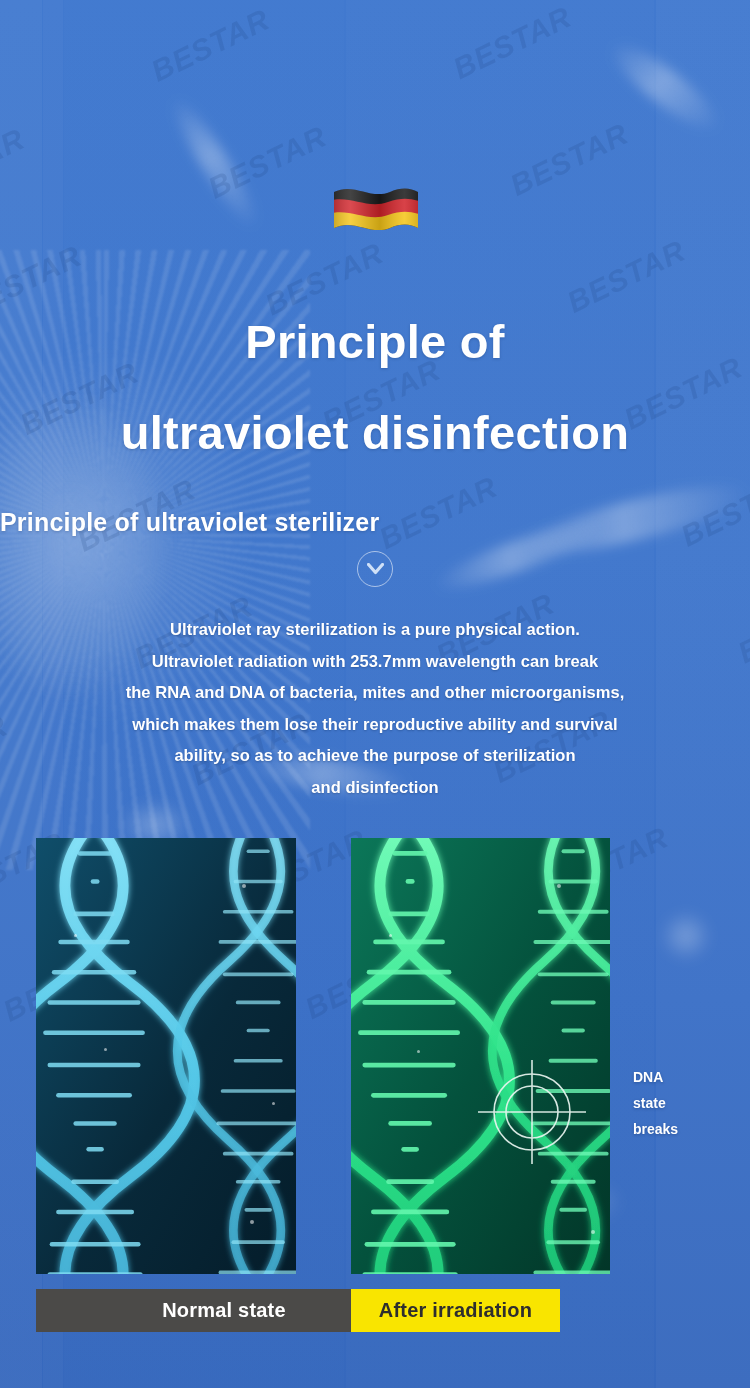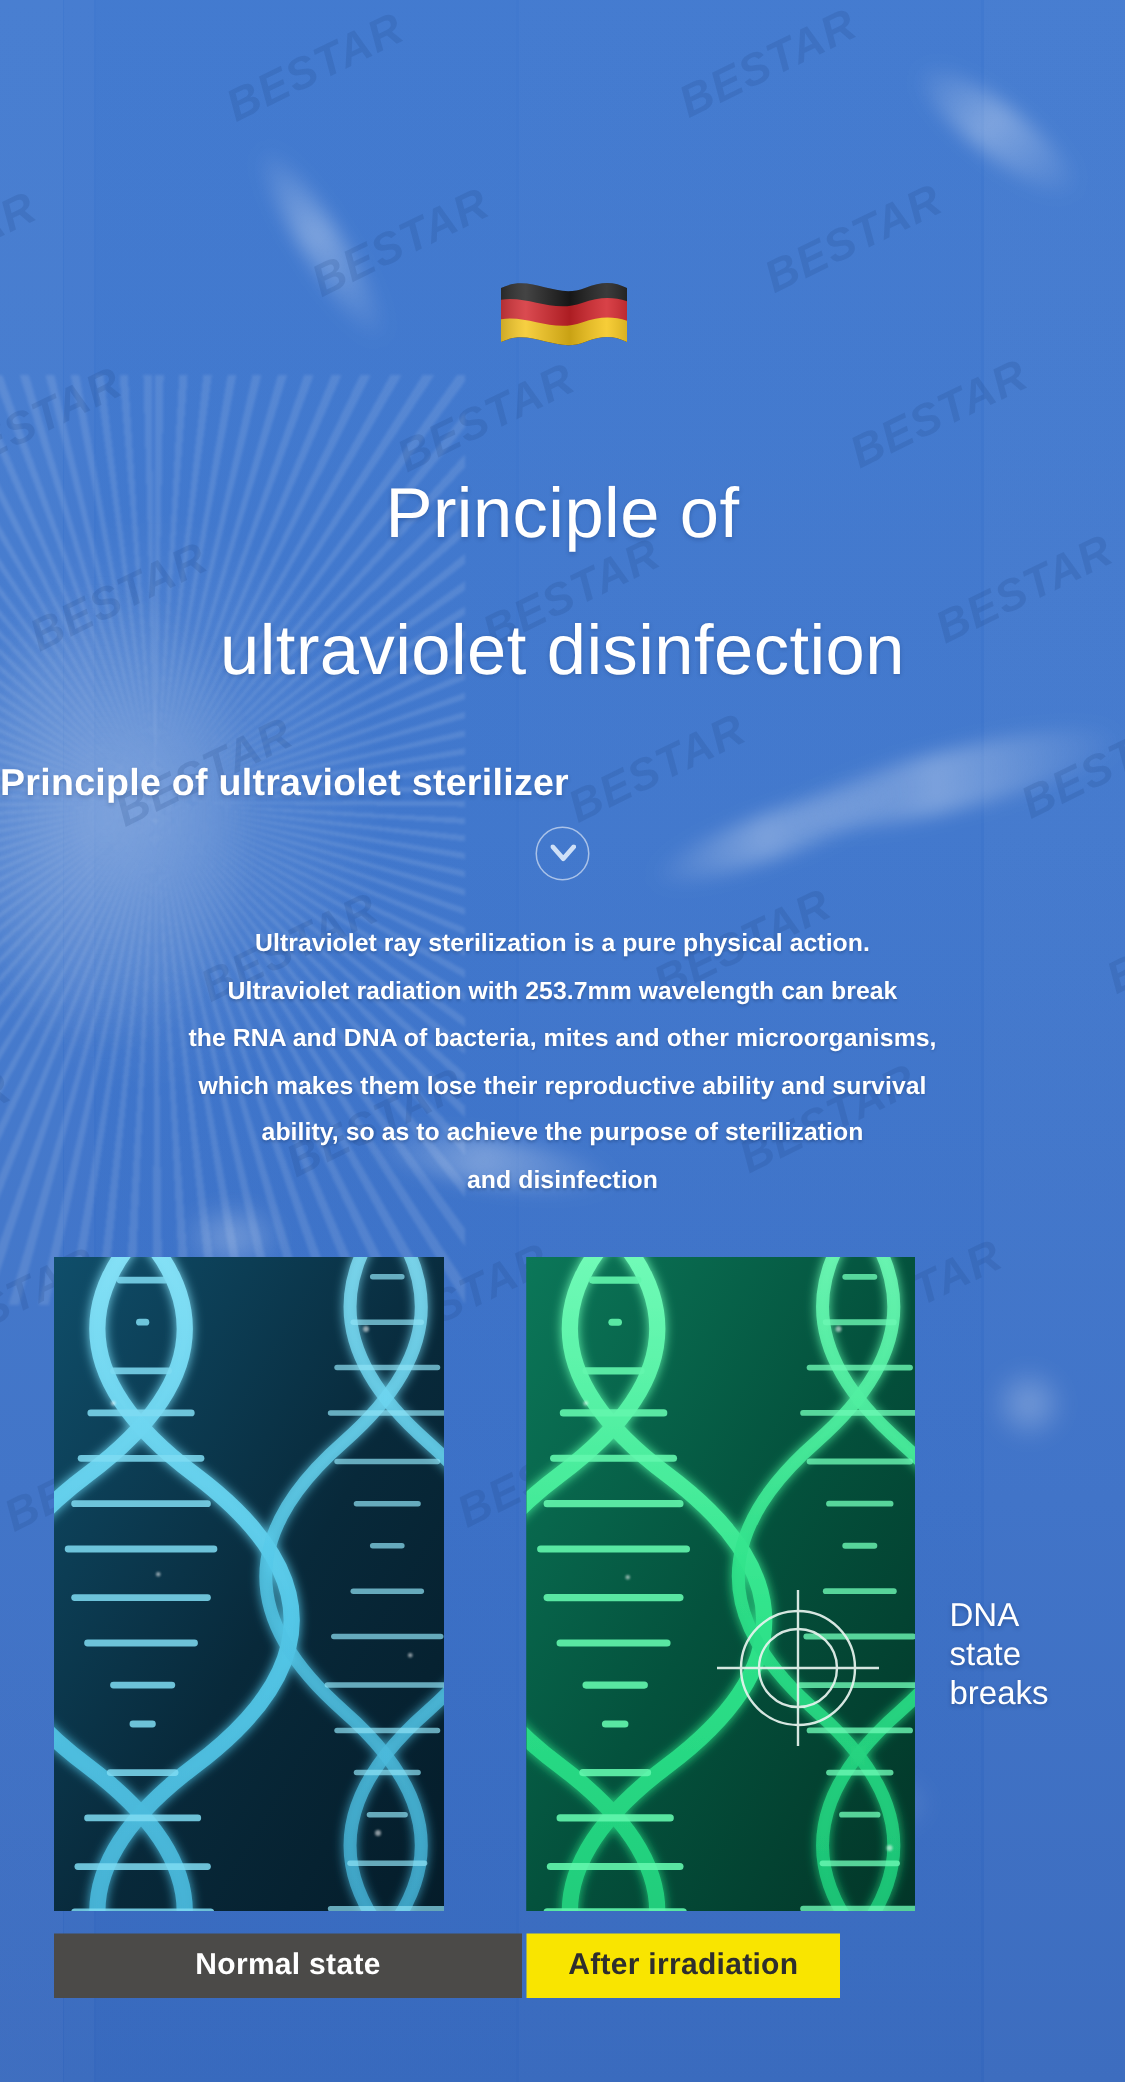--- a/index.html
+++ b/index.html
@@ -93,21 +93,21 @@
     text-align:center;
     height:70px;
   }
   .flag svg{display:inline-block;}
 
   .title{
     position:absolute;left:0;right:0;top:266px;
     text-align:center;
     color:#ffffff;
     font-size:47px;
-    font-weight:normal;
+    font-weight:bold;
     line-height:1.92;
     letter-spacing:.3px;
     text-shadow:0 1px 3px rgba(10,35,80,.25);
   }
   .title .l2{display:block;}
 
   .subtitle{
     position:absolute;left:0;right:0;top:487px;
     text-align:left;
     color:#ffffff;
@@ -163,37 +163,37 @@
     width:108px;height:108px;
     pointer-events:none;
   }
   .crosshair svg{display:block;}
 
   .dna-break-label{
     position:absolute;
     left:633px;top:1064px;
     width:110px;
     color:#ffffff;
-    font-size:22px;
-    font-weight:normal;
+    font-size:14px;
+    font-weight:bold;
     line-height:26px;
     text-shadow:0 1px 3px rgba(10,35,80,.35);
   }
   .dna-break-label span{display:block;}
 
   .caption{
     position:absolute;
     height:43px;
     display:flex;align-items:center;justify-content:center;
     font-size:20px;font-weight:bold;
     letter-spacing:.2px;
   }
   .caption-left{
     left:36px;top:1289px;width:312px;
-    background:#4b4a48;color:#ffffff;
+    background:#4b4a48;color:#ffffff;padding-left:32px;
   }
   .caption-right{
     left:351px;top:1289px;width:209px;
     background:#f9e500;color:#2e2e2e;
   }
 </style>
 </head>
 <body>
 
 <div class="page">

